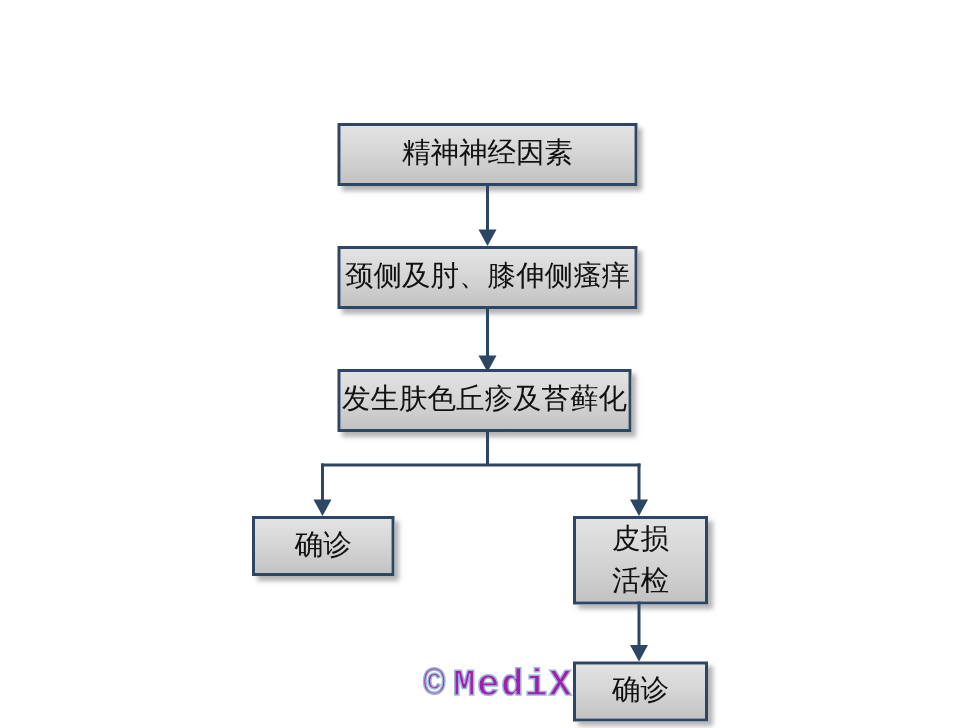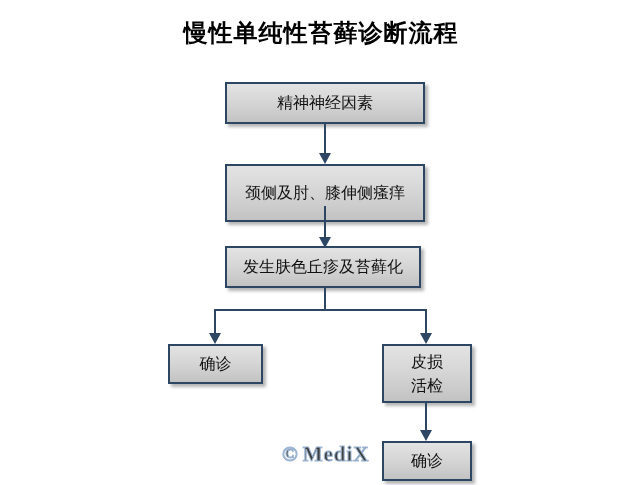--- a/index.html
+++ b/index.html
@@ -38,21 +38,21 @@
   .node {
     position: absolute;
     box-sizing: border-box;
     border: 2px solid #2c4straight;
     border: 2px solid #2c4663;
     background: linear-gradient(to bottom, #e3e3e3 0%, #d6d6d6 45%, #cccccc 75%, #c2c2c2 100%);
     box-shadow: 3px 3px 3px rgba(120,120,120,0.55);
     display: flex;
     align-items: center;
     justify-content: center;
-    font-size: 16px;
+    font-size: 19px;
     color: #111111;
     line-height: 1.45;
     font-family: "DejaVu Sans", "Liberation Sans", sans-serif;
   }
   .node .lbl { display: block; }
 
   
   .vline {
     position: absolute;
     width: 2px;
@@ -70,47 +70,46 @@
     border-left: 6px solid transparent;
     border-right: 6px solid transparent;
     border-top: 11px solid #2c4663;
   }
 
   
   .watermark {
     position: absolute;
     left: 282px;
     top: 442px;
-    font-size: 21px;
+    font-size: 25px;
     font-weight: bold;
-    font-family: Liberation Serif, serif;
-    color: #404040;
+    font-family: Liberation Mono, monospace;
+    color: #a21caf;
     -webkit-text-stroke: 1px #9db6d4;
     text-shadow: 1px 1px 0 #ffffff;
     letter-spacing: 1px;
     white-space: nowrap;
     pointer-events: none;
   }
   .watermark .mark { margin-right: 4px; }
 </style>
 </head>
 <body>
 
 <div id="canvas">
 
-  <div class="title">慢性单纯性苔藓诊断流程</div>
 
   <div class="node" style="left:225px; top:82px; width:200px; height:42px;">
     <span class="lbl">精神神经因素</span>
   </div>
 
   <div class="vline" style="left:324px; top:124px; height:32px;"></div>
   <div class="arrowhead" style="left:319px; top:153px;"></div>
 
-  <div class="node" style="left:225px; top:164px; width:200px; height:58px;">
+  <div class="node" style="left:225px; top:164px; width:200px; height:42px;">
     <span class="lbl">颈侧及肘、膝伸侧瘙痒</span>
   </div>
 
   <div class="vline" style="left:324px; top:206px; height:34px;"></div>
   <div class="arrowhead" style="left:319px; top:237px;"></div>
 
   <div class="node" style="left:225px; top:246px; width:196px; height:42px;">
     <span class="lbl">发生肤色丘疹及苔藓化</span>
   </div>
 

